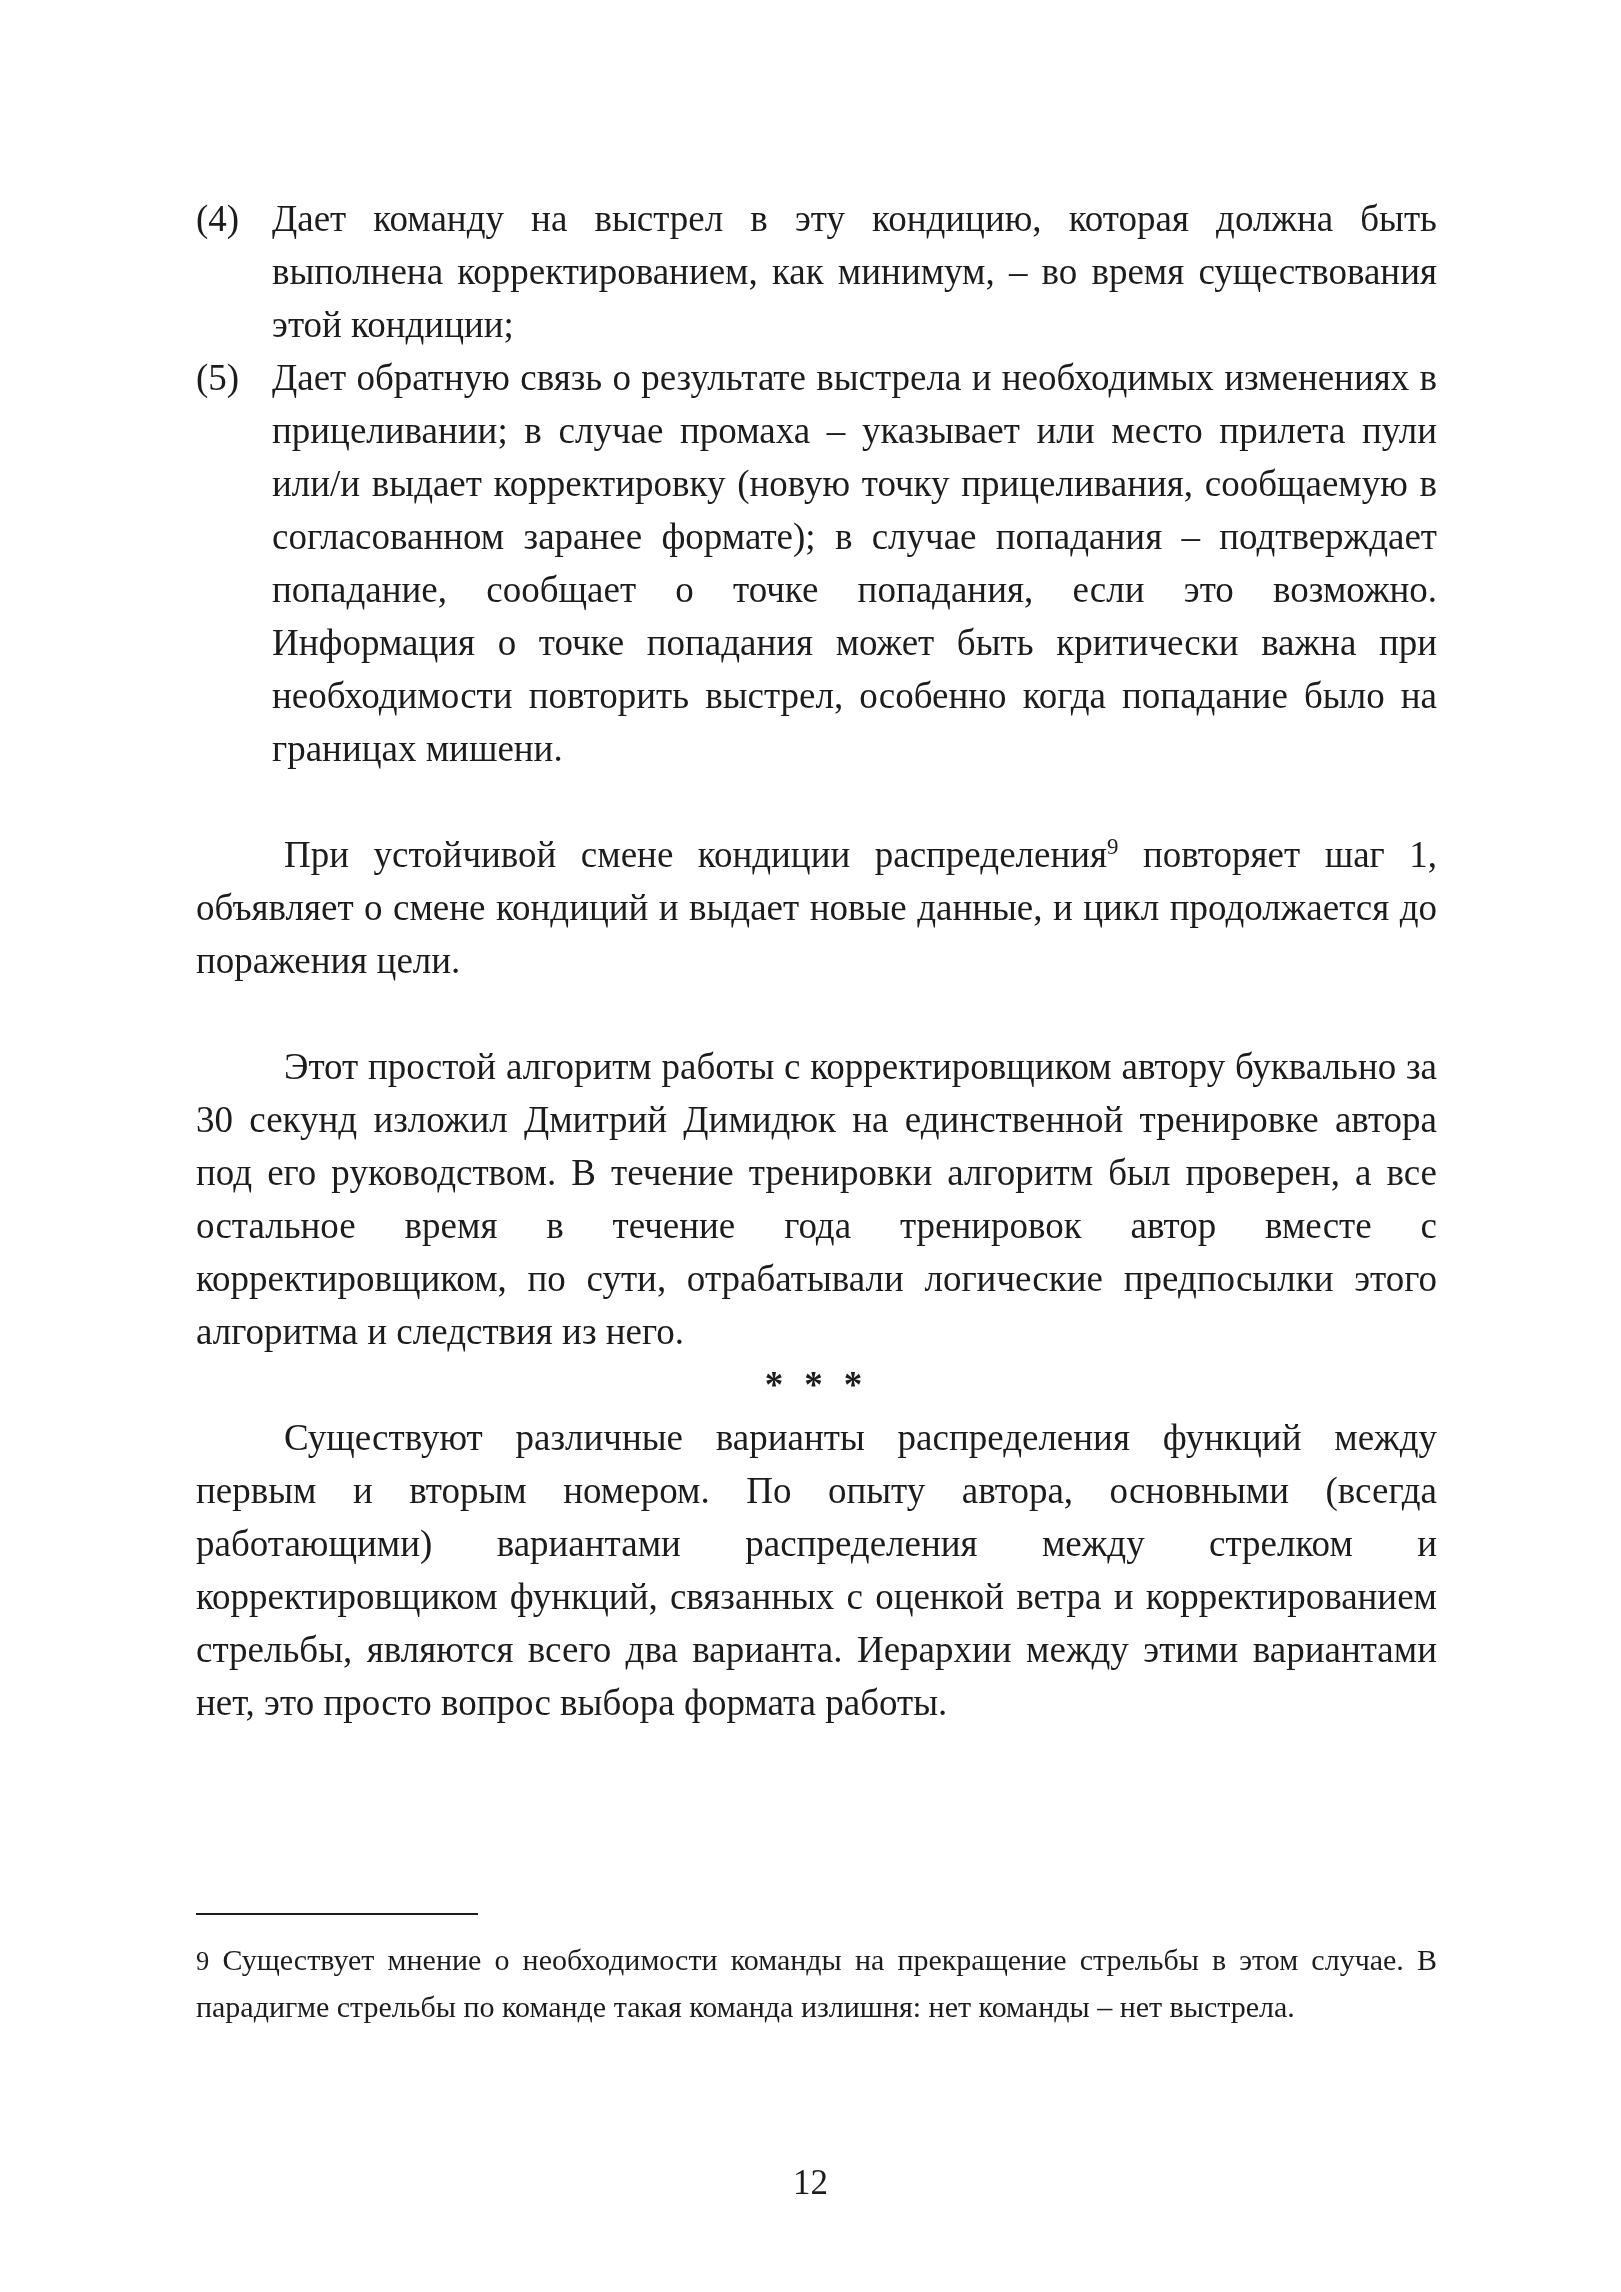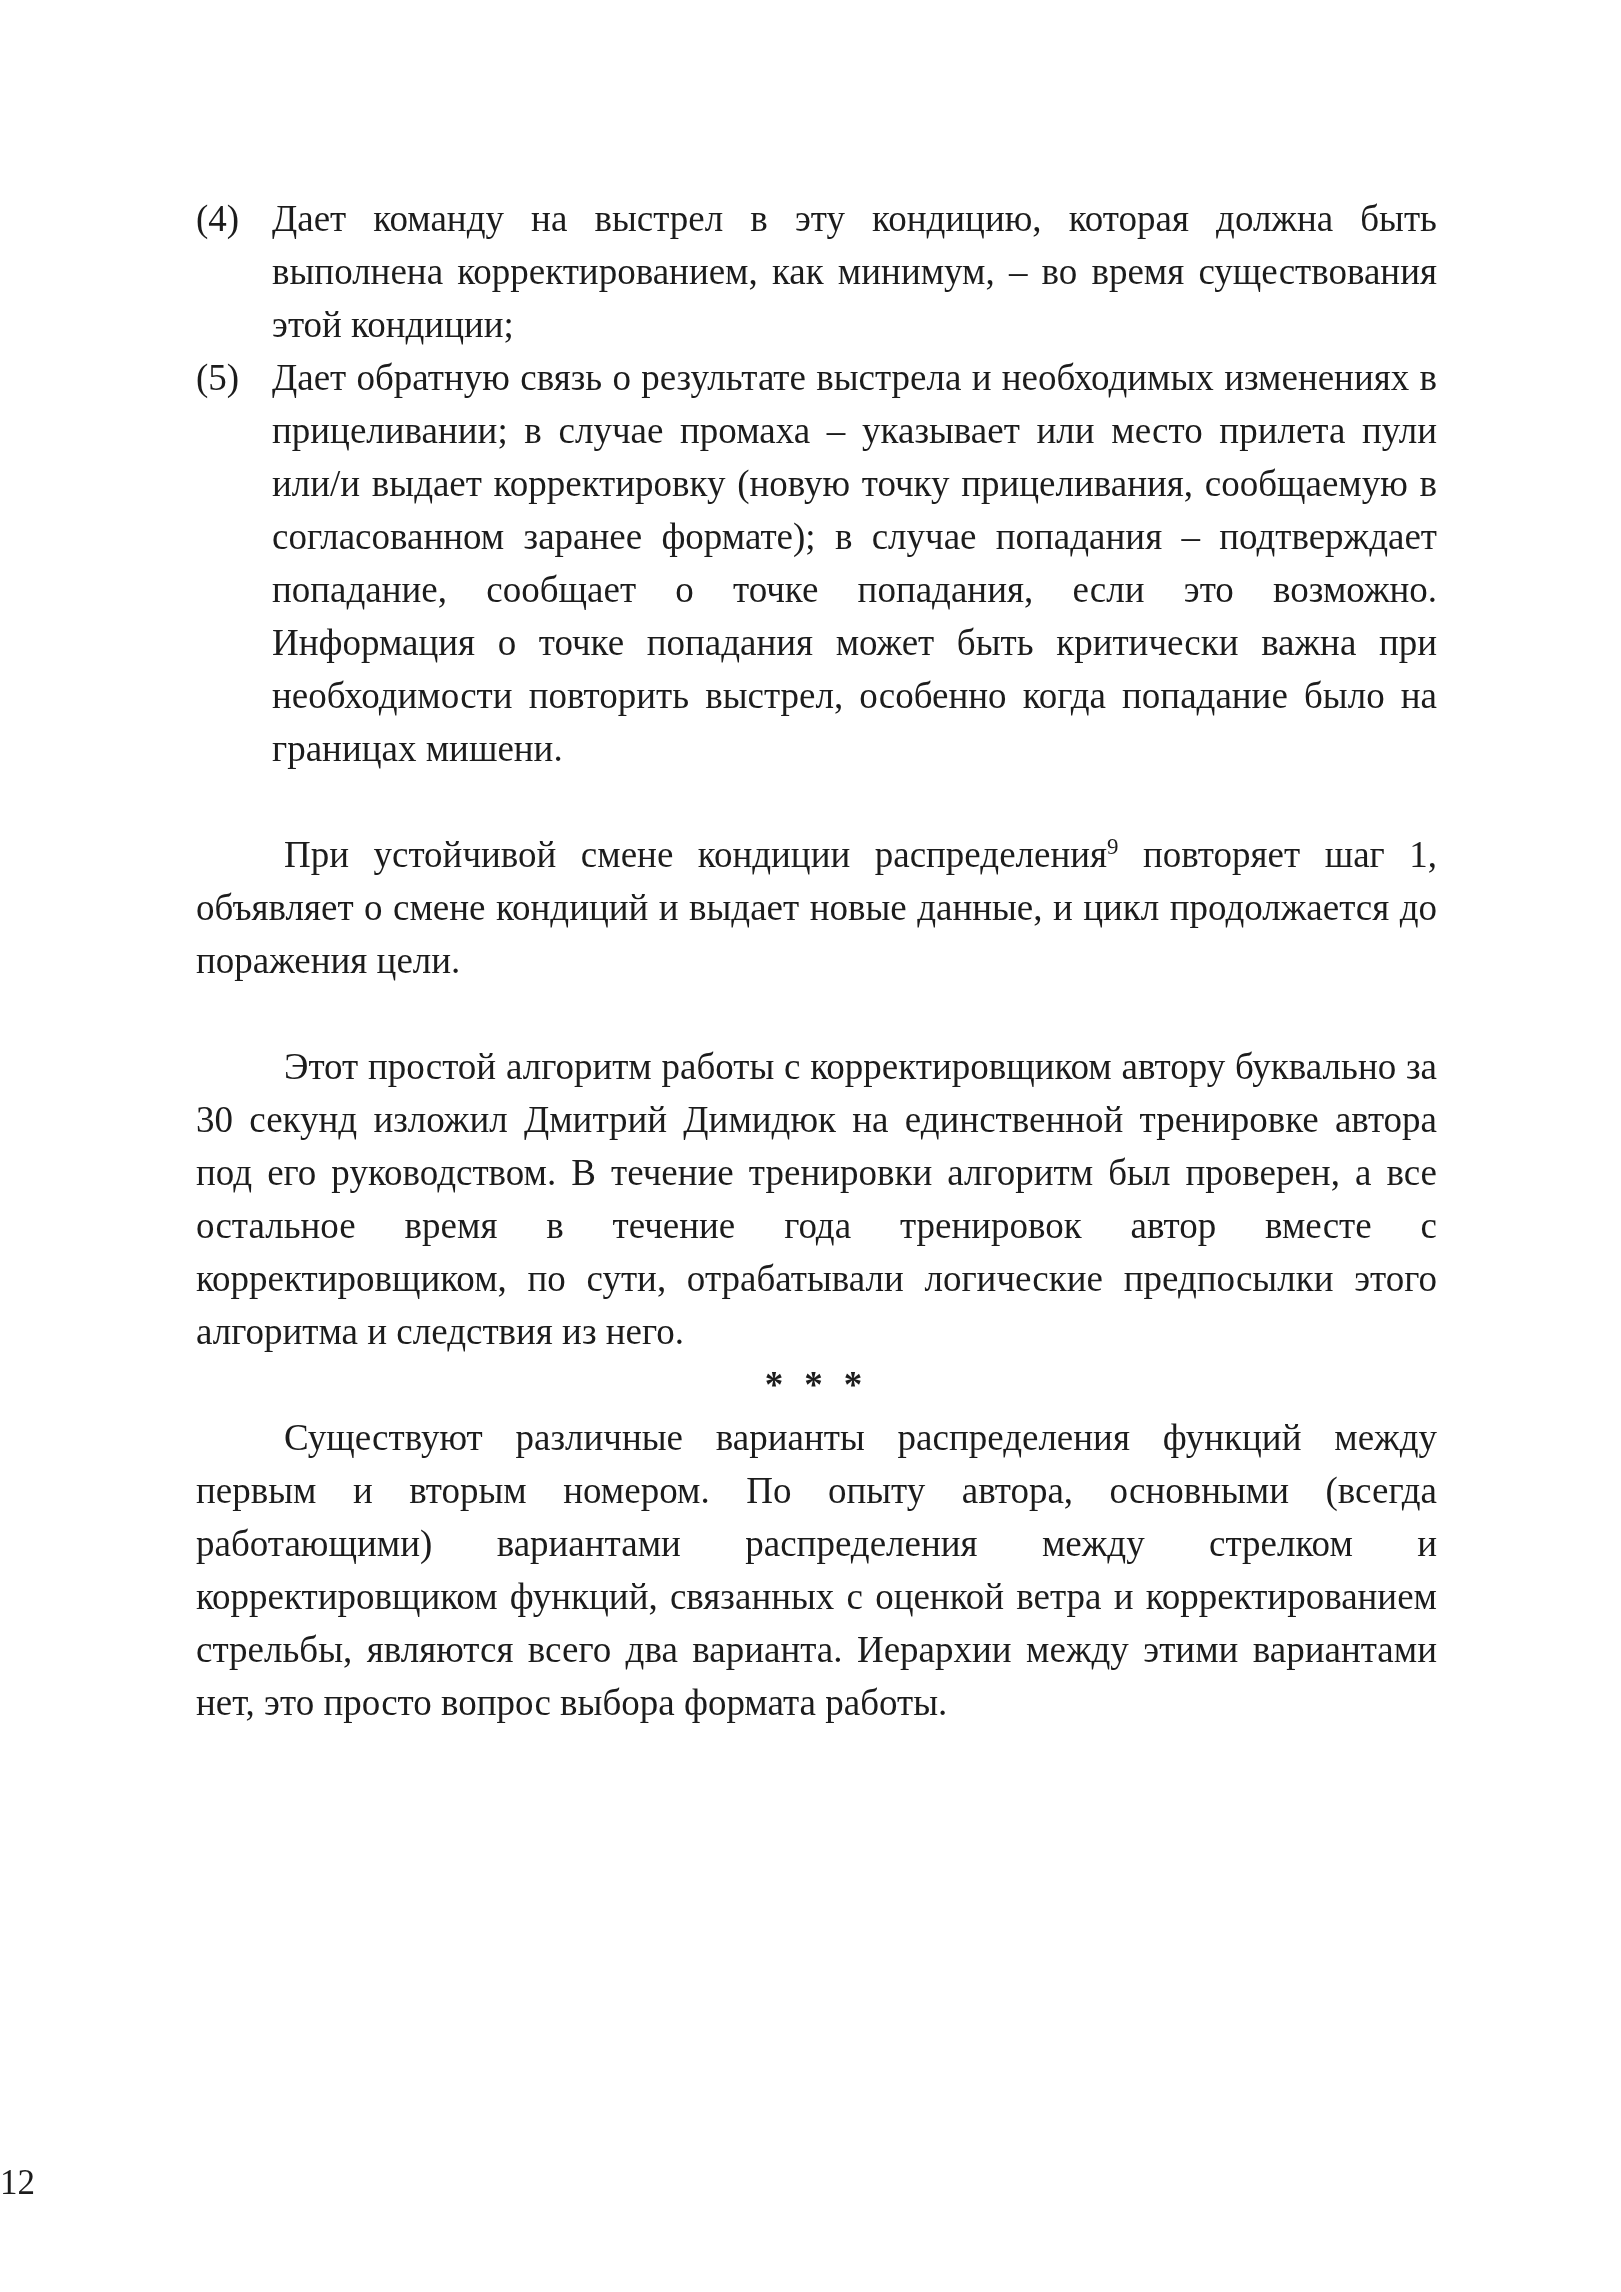--- a/index.html
+++ b/index.html
@@ -67,21 +67,21 @@
   }
   sup.fn-ref {
     font-size: 0.62em;
     line-height: 0;
   }
   .page-number {
     position: absolute;
     left: 0;
     right: 0;
     top: 2156px;
-    text-align: left;
+    text-align: center;
     font-size: 35px;
   }
 </style>
 </head>
 <body>
 
 <div class="page">
 
   <div class="list-item">
     <div class="li-num">(4)</div>
@@ -94,17 +94,21 @@
   </div>
 
   <p class="body-para spaced"><span>При устойчивой смене кондиции распределения</span><sup class="fn-ref">9</sup><span> повторяет шаг 1, объявляет о смене кондиций и выдает новые данные, и цикл продолжается до поражения цели.</span></p>
 
   <p class="body-para spaced">Этот простой алгоритм работы с корректировщиком автору буквально за 30 секунд изложил Дмитрий Димидюк на единственной тренировке автора под его руководством. В течение тренировки алгоритм был проверен, а все остальное время в течение года тренировок автор вместе с корректировщиком, по сути, отрабатывали логические предпосылки этого алгоритма и следствия из него.</p>
 
   <div class="separator">* * *</div>
 
   <p class="body-para">Существуют различные варианты распределения функций между первым и вторым номером. По опыту автора, основными (всегда работающими) вариантами распределения между стрелком и корректировщиком функций, связанных с оценкой ветра и корректированием стрельбы, являются всего два варианта. Иерархии между этими вариантами нет, это просто вопрос выбора формата работы.</p>
 
+  <div class="footnote-block">
+    <div class="footnote-rule"></div>
+    <p class="footnote-text"><span class="fn-marker">9</span> <span>Существует мнение о необходимости команды на прекращение стрельбы в этом случае. В парадигме стрельбы по команде такая команда излишня: нет команды – нет выстрела.</span></p>
+  </div>
 
   <div class="page-number">12</div>
 
 </div>
 
 
 </body></html>

